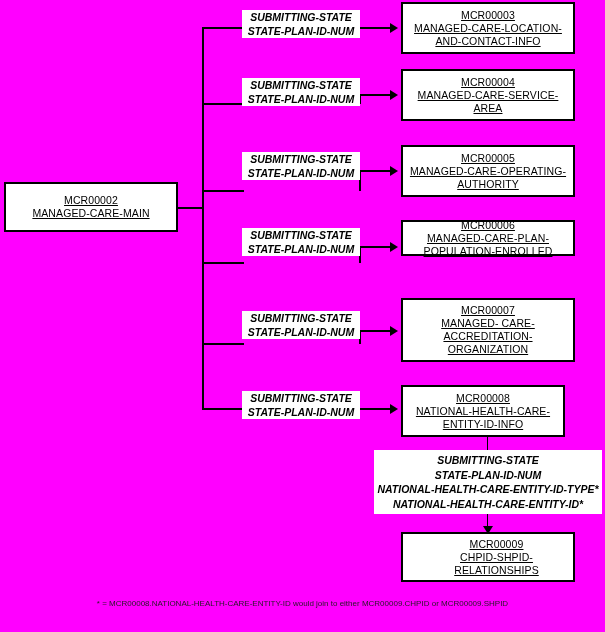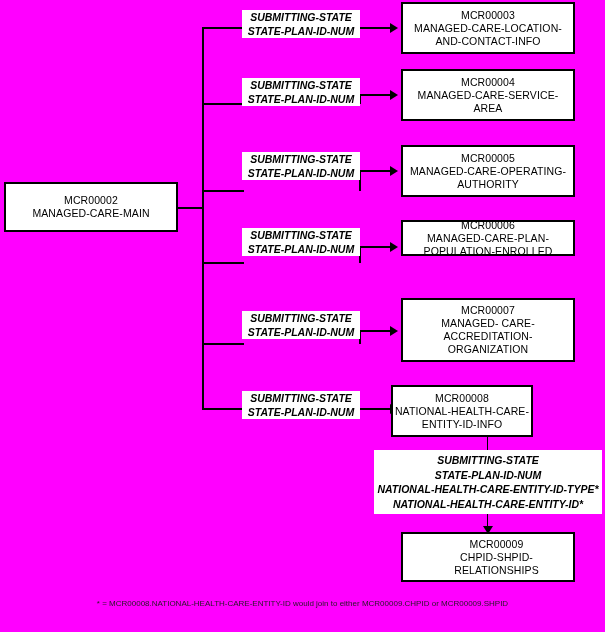--- a/index.html
+++ b/index.html
@@ -30,21 +30,21 @@
     font-size: 10.5px;
     line-height: 13px;
     text-align: center;
     display: flex;
     flex-direction: column;
     align-items: center;
     justify-content: center;
     letter-spacing: 0.1px;
     white-space: pre-line;
   }
-  .ent .ln { display: block; }
+  .ent .ln { display: block; text-decoration: underline; }
 
   
   .rel {
     position: absolute;
     box-sizing: border-box;
     background: #FFFFFF;
     border: none;
     color: #000000;
     font-size: 10.5px;
     line-height: 14px;
@@ -194,21 +194,21 @@
 POPULATION-ENROLLED</span>
   </div>
 
   <div class="ent" style="left:401px; top:298px; width:174px; height:64px;">
     <span class="ln">MCR00007</span>
     <span class="ln">MANAGED- CARE-
 ACCREDITATION-
 ORGANIZATION</span>
   </div>
 
-  <div class="ent" style="left:391px; top:385px; width:142px; height:52px;">
+  <div class="ent" style="left:401px; top:385px; width:164px; height:52px;">
     <span class="ln">MCR00008</span>
     <span class="ln">NATIONAL-HEALTH-CARE-
 ENTITY-ID-INFO</span>
   </div>
 
   <div class="ent" style="left:401px; top:532px; width:174px; height:50px;padding-left:17px;">
     <span class="ln">MCR00009</span>
     <span class="ln">CHPID-SHPID-RELATIONSHIPS</span>
   </div>
 

